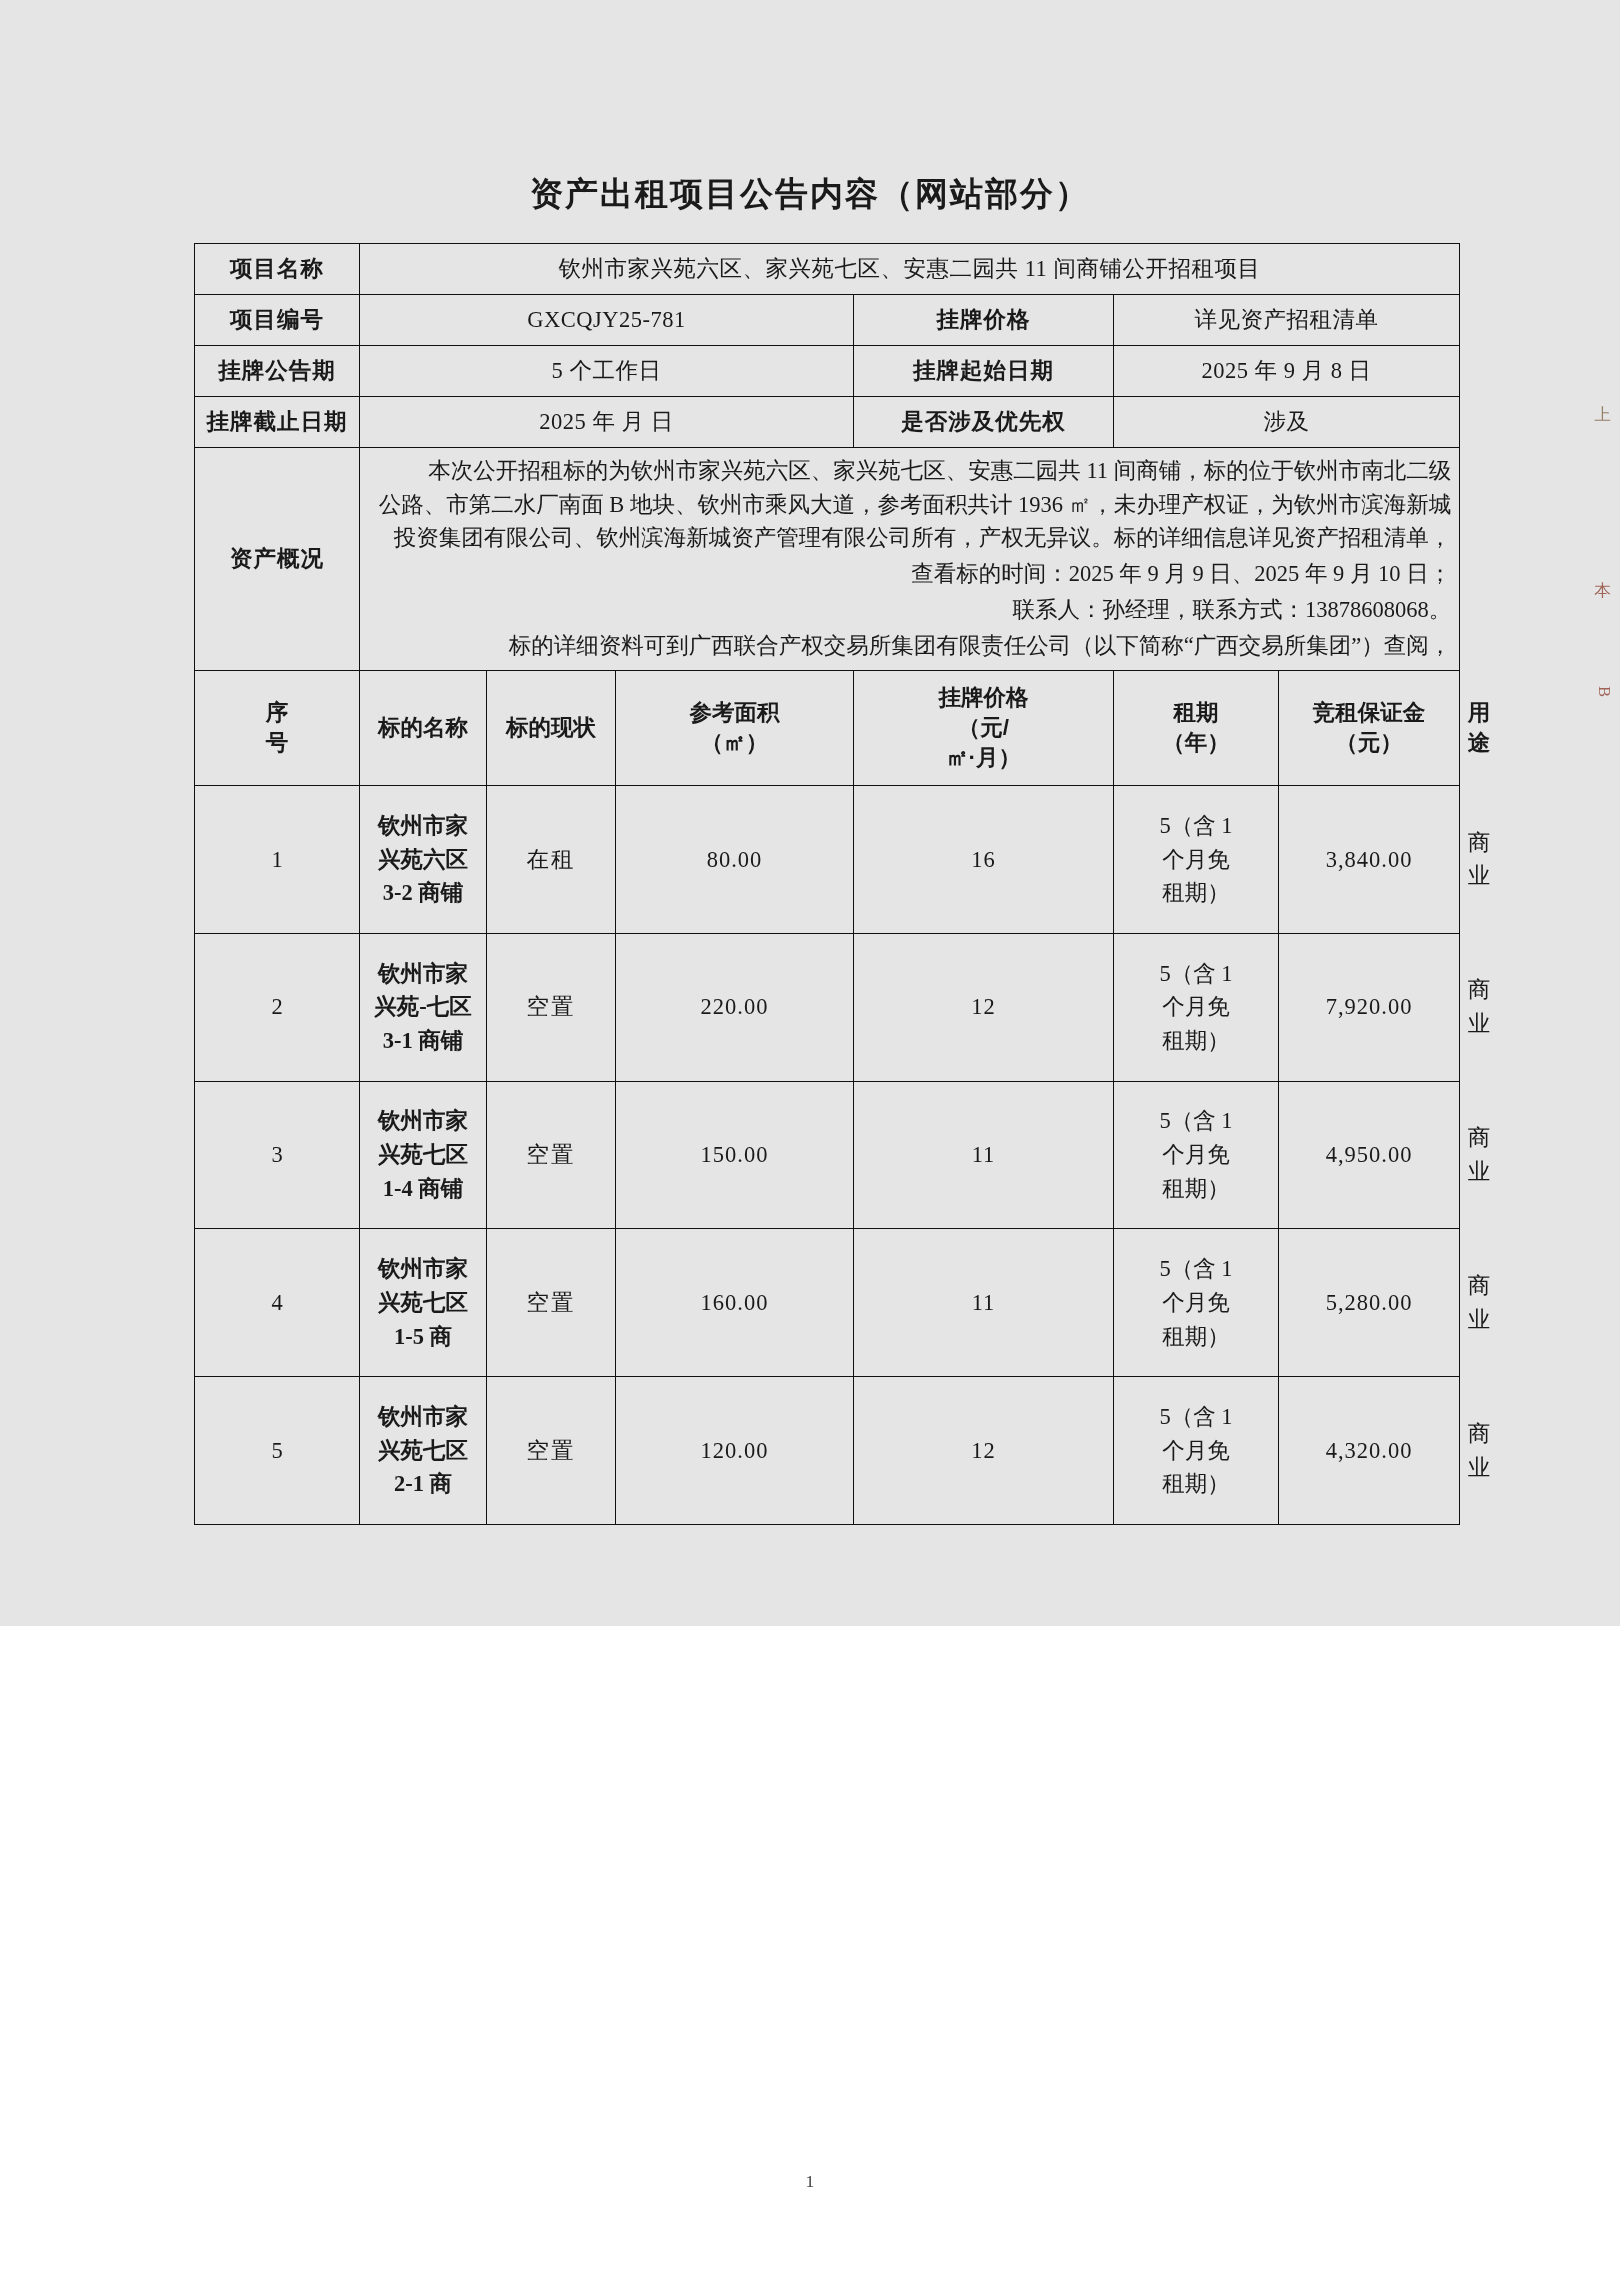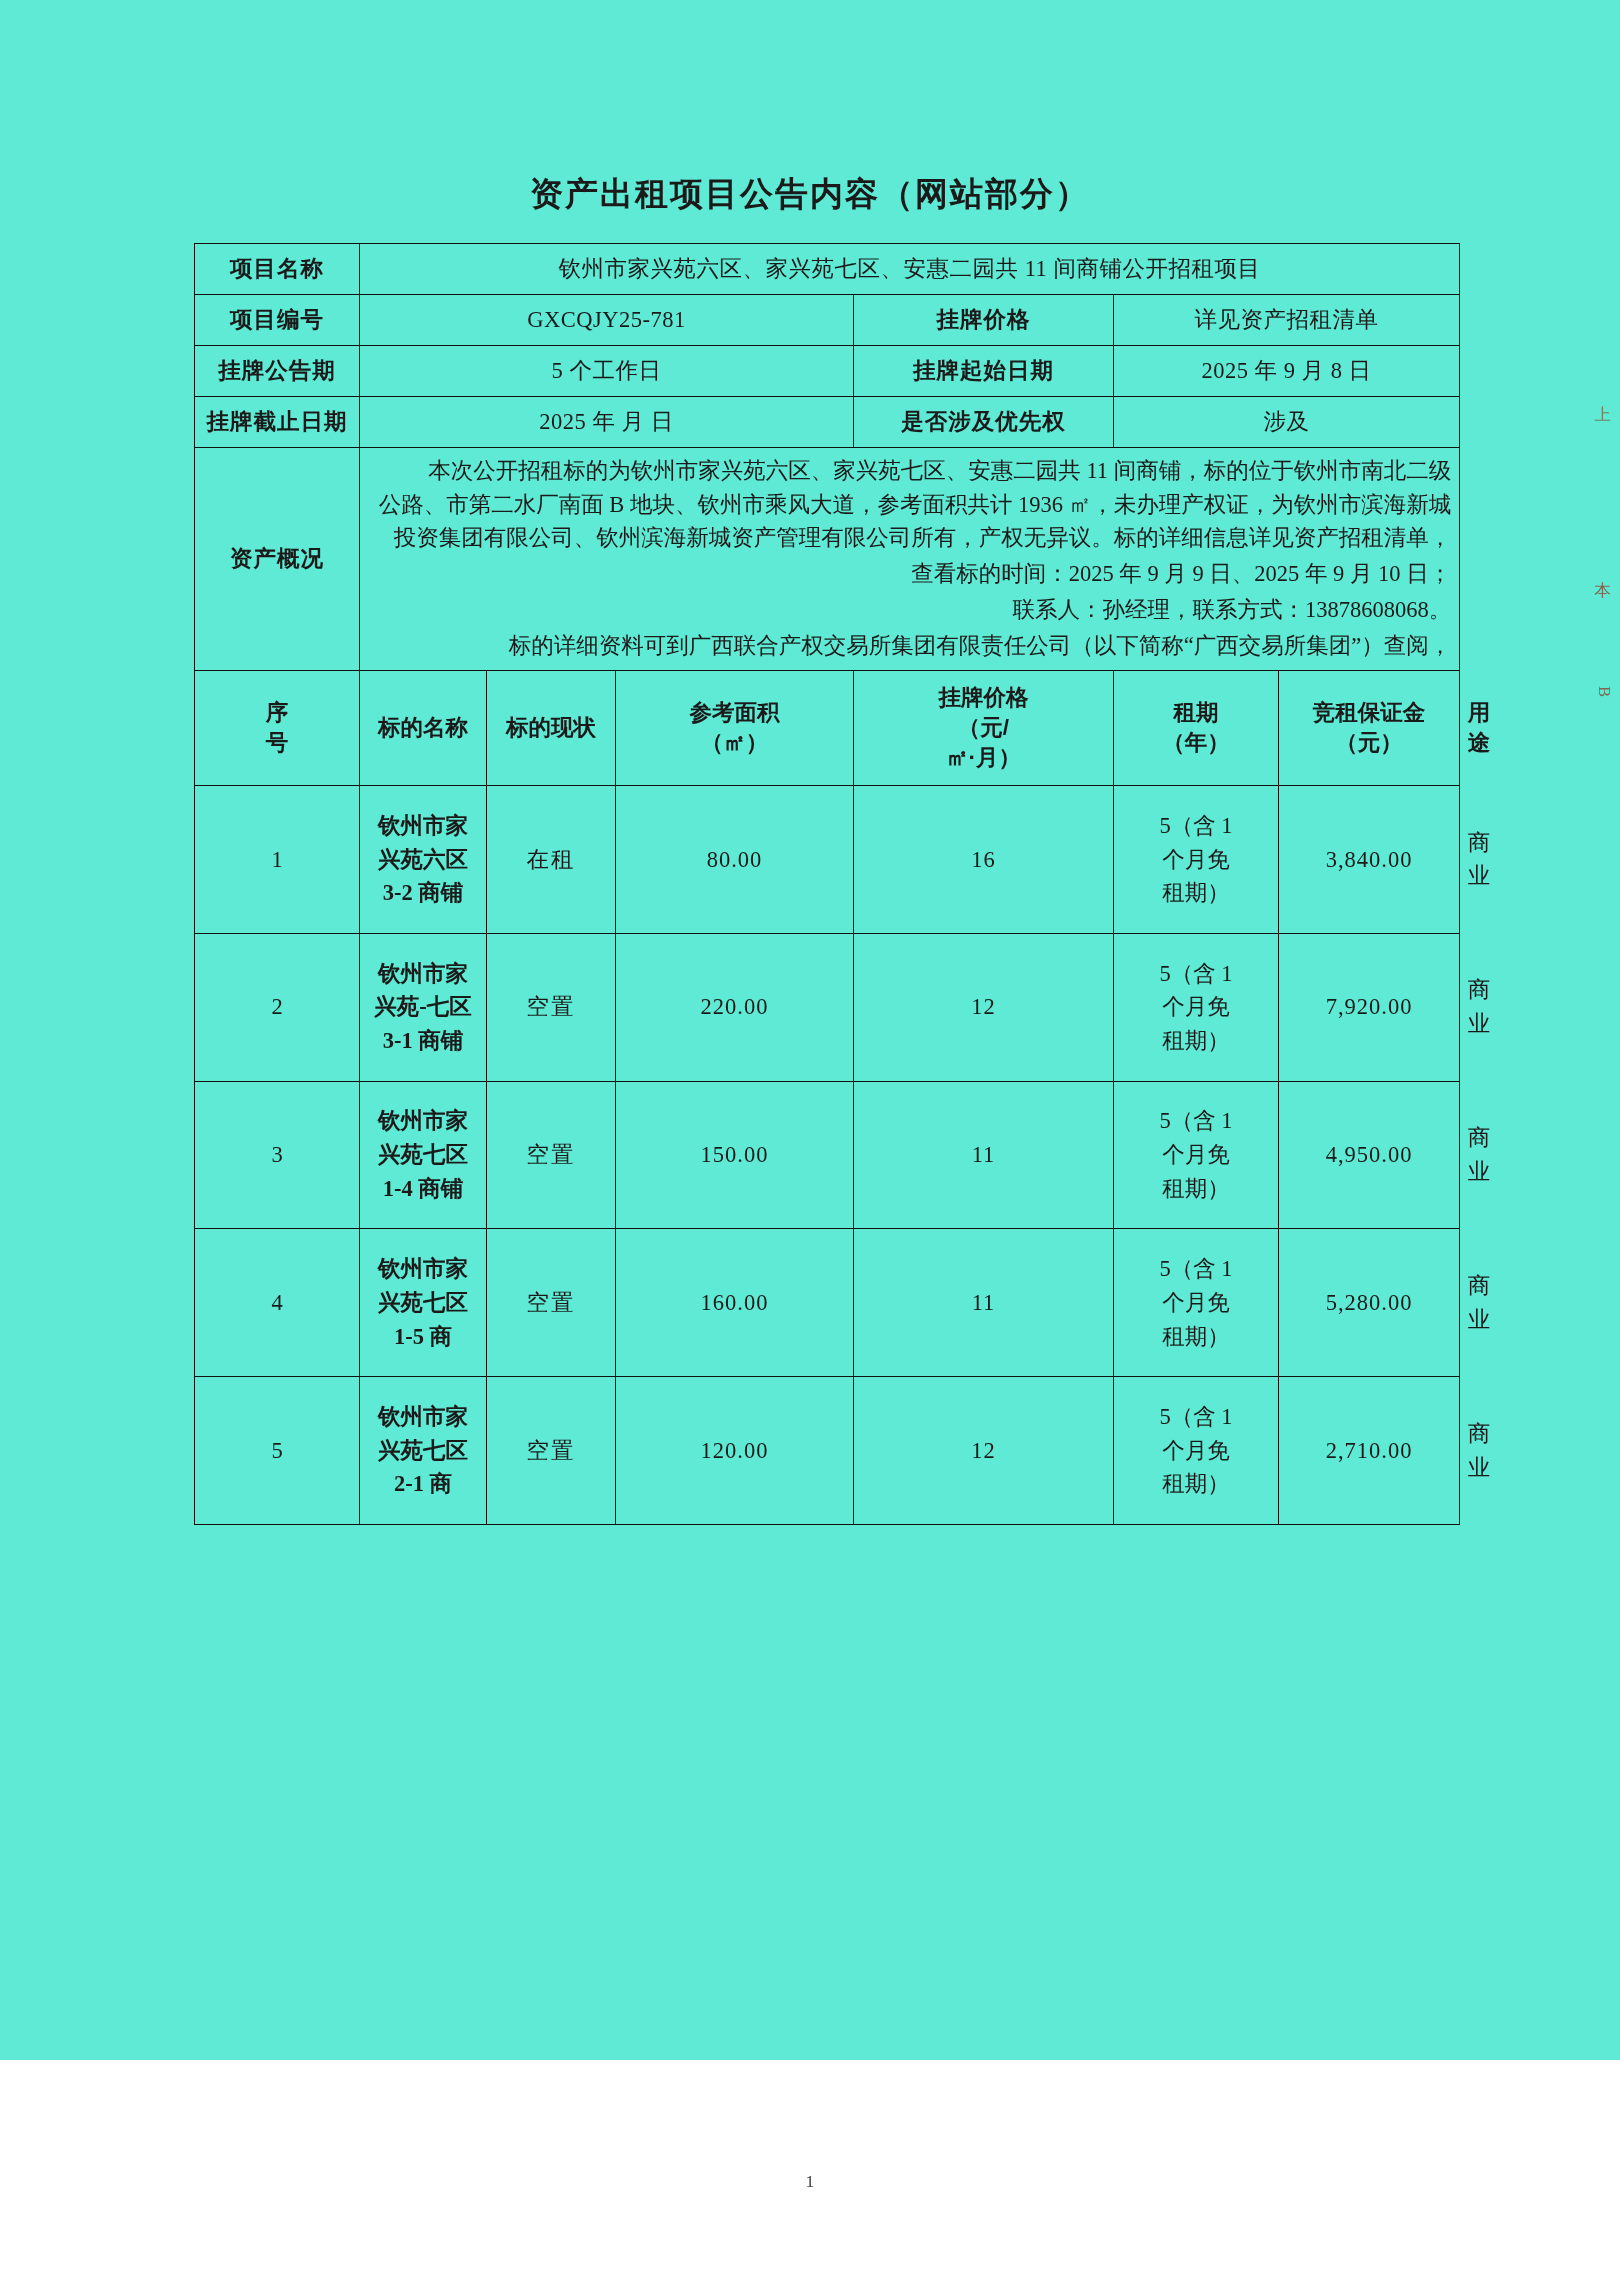--- a/index.html
+++ b/index.html
@@ -12,22 +12,22 @@
     height: 2293px;
     font-family: "Liberation Serif", "DejaVu Serif", serif;
     color: #1a1a1a;
     position: relative;
     overflow: hidden;
   }
   .page {
     position: absolute;
     left: 0; top: 0;
     width: 1620px;
-    height: 2060px;
-    background: #5eead4;
+    height: 1626px;
+    background: #e5e5e5;
   }
   .doc-title {
     position: absolute;
     top: 172px;
     left: 0;
     width: 1620px;
     text-align: center;
     font-size: 33px;
     font-weight: bold;
     letter-spacing: 2px;
@@ -317,21 +317,21 @@
         <span>2-1 商</span>
       </td>
       <td class="cell-state">空置</td>
       <td class="cell-num" colspan="2">120.00</td>
       <td class="cell-num" colspan="2">12</td>
       <td class="cell-term">
         <span>5（含 1</span><br>
         <span>个月免</span><br>
         <span>租期）</span>
       </td>
-      <td class="cell-num">2,710.00</td>
+      <td class="cell-num">4,320.00</td>
       <td class="cell-use">商业</td>
     </tr>
 
   </tbody>
     </table>
 
   <div class="margin-mark mark1">上</div>
   <div class="margin-mark mark2">本</div>
   <div class="margin-mark mark3">B</div>
 

